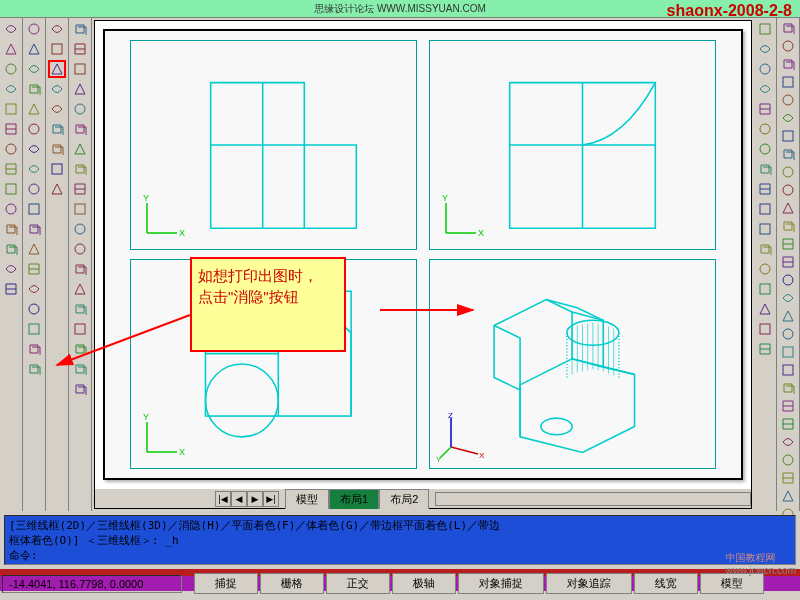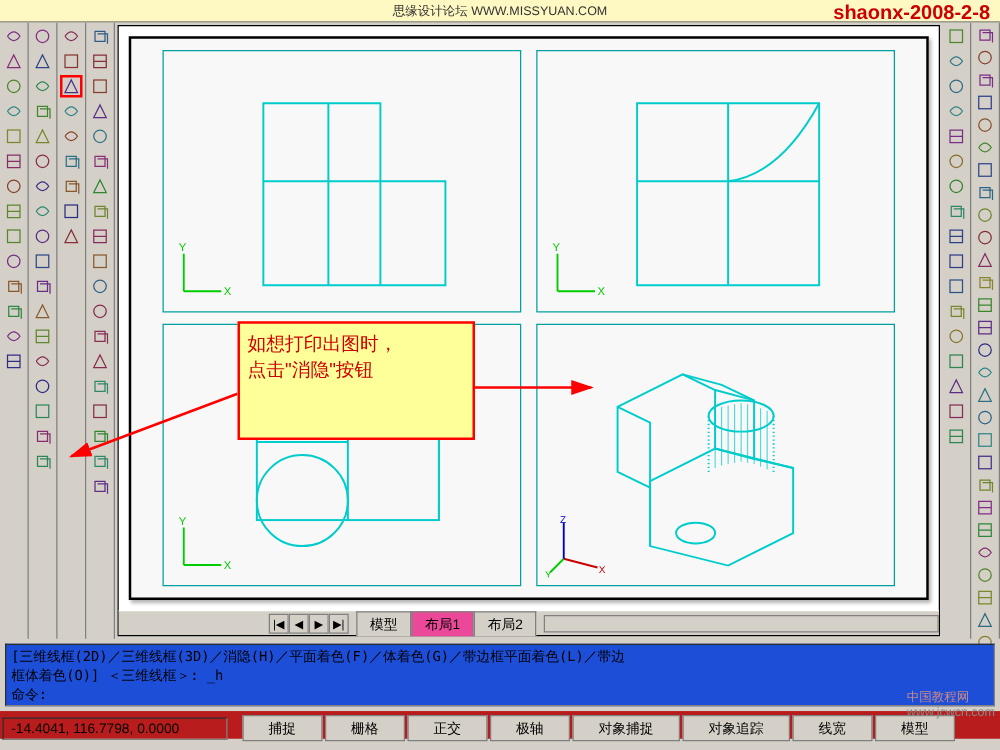--- a/index.html
+++ b/index.html
@@ -1,46 +1,46 @@
 <!DOCTYPE html>
 <html><head>
 <meta charset="utf-8">
 <style>
 * { margin: 0; padding: 0; box-sizing: border-box; font-family: "SimSun", "Microsoft YaHei", sans-serif; }
 body { width: 800px; height: 600px; background: #d4d0c8; position: relative; overflow: hidden; font-size: 11px; }
-.top-bar { height: 18px; background: #fef9c3; border-bottom: 1px solid #808080; display: flex; align-items: center; justify-content: center; position: relative; }
+.top-bar { height: 18px; background: #86efac; border-bottom: 1px solid #808080; display: flex; align-items: center; justify-content: center; position: relative; }
 .title-text { font-size: 10px; color: #333; }
 .watermark { position: absolute; right: 8px; top: 2px; color: #c00; font-weight: bold; font-size: 16px; }
 .main-area { display: flex; height: 493px; }
 .toolbars-left { display: flex; background: #d4d0c8; }
 .toolbar-col { display: flex; flex-direction: column; border-right: 1px solid #808080; padding: 1px; }
 .tool-btn { width: 18px; height: 18px; background: #d4d0c8; border: 1px solid #d4d0c8; display: flex; align-items: center; justify-content: center; margin: 1px; cursor: pointer; position: relative; }
 .tool-btn.highlighted { border: 2px solid #ff0000; }
 .tool-icon { width: 14px; height: 14px; display: block; }
 .drawing-area { flex: 1; background: #fff; border: 1px solid #000; margin: 2px; position: relative; display: flex; flex-direction: column; }
 .paper { flex: 1; background: #f8f8f8; margin: 8px; border: 2px solid #000; position: relative; box-shadow: 2px 2px 3px rgba(0,0,0,0.3); }
 .viewport { position: absolute; border: 1px solid #00a0a0; }
 .vp-tl { left: 4%; top: 2%; width: 45%; height: 47%; }
 .vp-tr { left: 51%; top: 2%; width: 45%; height: 47%; }
 .vp-bl { left: 4%; top: 51%; width: 45%; height: 47%; }
 .vp-br { left: 51%; top: 51%; width: 45%; height: 47%; }
 .cad-shape { stroke: #00cccc; stroke-width: 1.5; fill: none; }
 .axis-indicator { position: absolute; width: 50px; height: 50px; }
-.callout-box { position: absolute; left: 190px; top: 257px; width: 190px; height: 95px; background: #ffff99; border: 2px solid #ff0000; padding: 6px; font-size: 15px; color: #cc0000; line-height: 1.4; z-index: 10; }
+.callout-box { position: absolute; left: 190px; top: 257px; width: 156px; height: 95px; background: #ffff99; border: 2px solid #ff0000; padding: 6px; font-size: 15px; color: #cc0000; line-height: 1.4; z-index: 10; }
 .arrow-line1 { position: absolute; left: 52px; top: 310px; width: 140px; height: 60px; z-index: 9; }
 .arrow-line2 { position: absolute; left: 378px; top: 300px; width: 100px; height: 20px; z-index: 9; }
 .toolbars-right { display: flex; background: #d4d0c8; }
 .tabs-row { height: 20px; background: #d4d0c8; display: flex; align-items: center; border-top: 1px solid #fff; padding-left: 120px; }
 .tab-nav { display: flex; margin-right: 6px; }
 .tab-nav-btn { width: 16px; height: 16px; border: 1px solid #808080; background: #d4d0c8; font-size: 9px; display: flex; align-items: center; justify-content: center; cursor: pointer; }
-.tab { padding: 2px 10px; background: #ec4899; border: 1px solid #808080; border-bottom: none; font-size: 11px; cursor: pointer; }
+.tab { padding: 2px 10px; background: #15803d; border: 1px solid #808080; border-bottom: none; font-size: 11px; cursor: pointer; }
 .tab.inactive { background: #d4d0c8; }
 .command-area { height: 50px; background: #1d4ed8; border: 1px inset #808080; margin: 4px 4px; padding: 2px 4px; font-size: 11px; overflow: hidden; position: relative; }
 .cmd-line { white-space: nowrap; font-family: "SimSun", monospace; }
-.status-bar { height: 22px; background: #b91c1c; border-top: 5px solid #b91c1c; display: flex; align-items: center; font-size: 11px; }
+.status-bar { height: 22px; background: #a21caf; border-top: 7px solid #b91c1c; display: flex; align-items: center; font-size: 11px; }
 .status-coord { width: 180px; padding: 2px 6px; border: 1px inset #808080; margin: 0 2px; }
 .status-btn { padding: 2px 20px; border: 1px solid #808080; margin: 0 1px; cursor: pointer; background: #d4d0c8; }
 .corner-wm { position: absolute; right: 4px; bottom: 24px; font-size: 10px; color: #888; z-index: 5; margin-top: 32px; }
 .corner-wm .cn { color: #c88; }
 .scroll-h { height: 14px; background: #d4d0c8; border: 1px solid #808080; }
 </style>
 </head>
 <body>
 
 <div class="top-bar">

